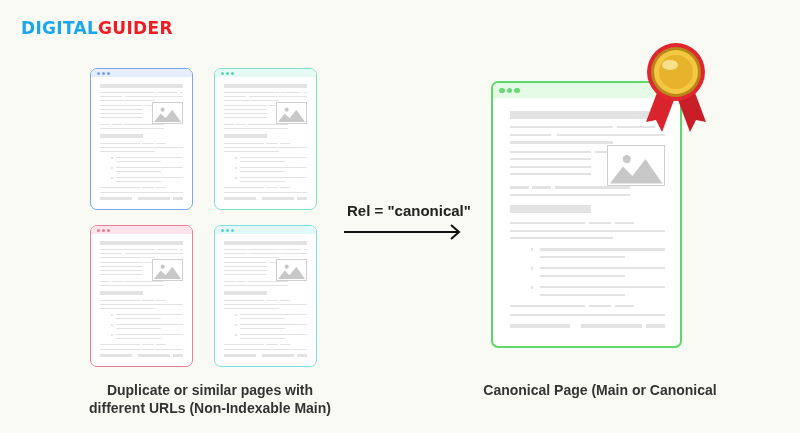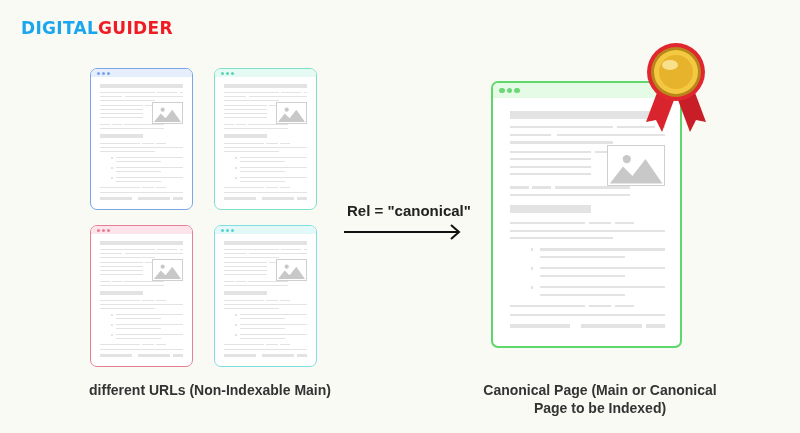--- a/index.html
+++ b/index.html
@@ -287,18 +287,18 @@
   <polygon points="18,48 6,80 16,78 22,90 34,58" fill="#d9232d"></polygon>
   <polygon points="54,48 66,80 56,78 50,90 38,58" fill="#c81e27"></polygon>
   <circle cx="36" cy="30" r="29" fill="#e1262f"></circle>
   <circle cx="36" cy="30" r="25" fill="#b8861a"></circle>
   <circle cx="36" cy="30" r="22" fill="#f5c842"></circle>
   <circle cx="36" cy="30" r="17" fill="#e8b32c"></circle>
   <ellipse cx="30" cy="23" rx="8" ry="5" fill="#fff3b5" opacity="0.7"></ellipse>
 </svg>
 
 <div class="caption" style="left:60px;top:381px;width:300px;">
+  <div>Duplicate or similar pages with</div>
   <div>different URLs (Non-Indexable Main)</div>
 </div>
 <div class="caption" style="left:460px;top:381px;width:280px;">
   <div>Canonical Page (Main or Canonical</div>
-  <div>Page to be Indexed)</div>
 </div>
 
 </body></html>

